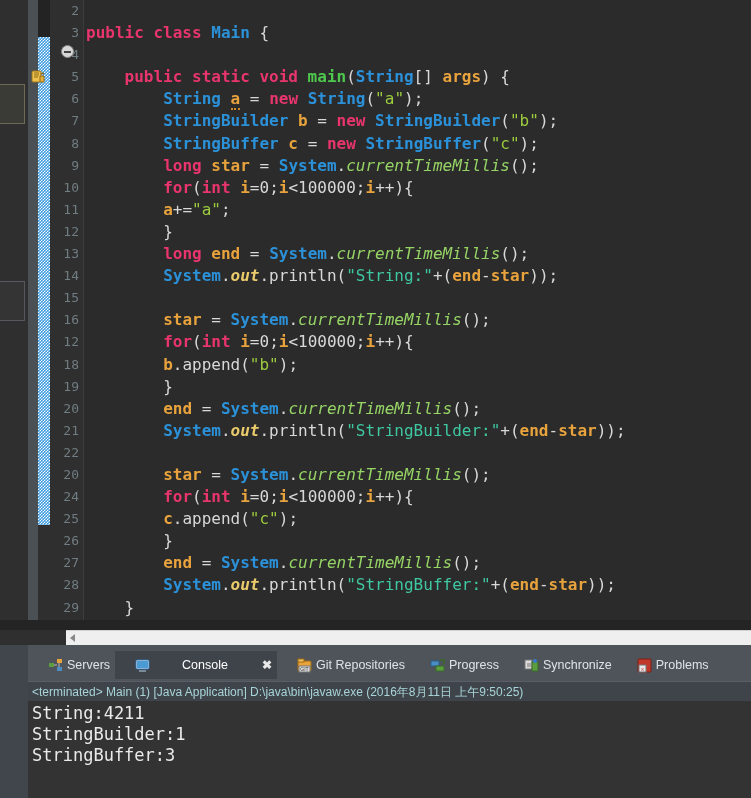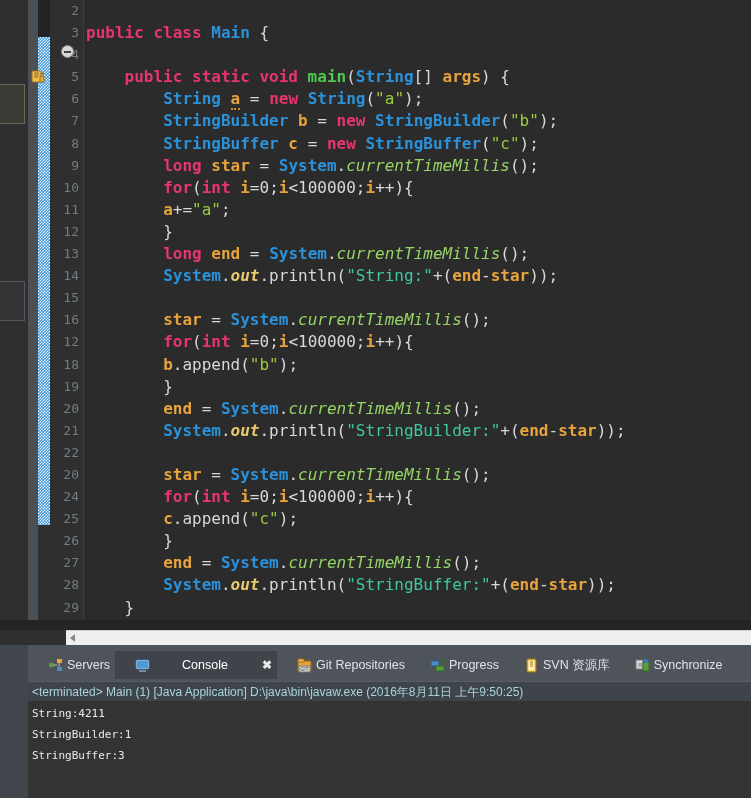--- a/index.html
+++ b/index.html
@@ -76,21 +76,21 @@
        color:#dfe3e6;font-size:12.5px;vertical-align:top;}
   .tab.active{background:#3e444a;color:#ffffff;gap:28px;}
   .tab .ico{display:inline-block;width:15px;height:15px;margin-right:4px;position:relative;flex:none;}
   .tab .lbl{white-space:nowrap;}
   .closex{display:inline-block;margin-left:6px;color:#e8e8e8;font-size:12px;font-weight:bold;}
 
   .statusline{position:absolute;left:28px;top:681px;right:0;height:20px;background:#3e444a;
      color:#a8d4d8;font-family:"Liberation Sans",sans-serif;font-size:12px;
      line-height:20px;padding-left:4px;box-sizing:border-box;border-top:1px solid #585e64;}
   .console{position:absolute;left:28px;top:701px;right:0;bottom:0;background:#333333;
-     color:#eaeaea;font-family:"DejaVu Sans Mono",monospace;font-size:11px;line-height:21px;
+     color:#eaeaea;font-family:"DejaVu Sans Mono",monospace;font-size:17px;line-height:21px;
      padding:2px 0 0 4px;box-sizing:border-box;white-space:pre;}
   .console .ln{height:21px;}
 </style>
 </head>
 <body>
 
 <div id="app">
 
   <div class="leftstrip">
     <div class="mini-tab t1"></div>
@@ -185,27 +185,20 @@
         <span class="lbl">Git Repositories</span>
       </div><div class="tab">
         <span class="ico"><svg width="15" height="15" viewBox="0 0 15 15">
             <rect x="1" y="3" width="8" height="5" fill="#4a8ec4" stroke="#2a5f8a"></rect>
             <rect x="6" y="8" width="8" height="5" fill="#5b9e3f" stroke="#3a6a28"></rect>
             <path d="M10 2h4v4" fill="none" stroke="#3a6a28" stroke-width="1.5"></path>
           </svg></span>
         <span class="lbl">Progress</span>
       </div><div class="tab">
         <span class="ico"><svg width="15" height="15" viewBox="0 0 15 15">
-            <rect x="3" y="1" width="9" height="13" rx="1" fill="#f0c14b" stroke="#9a7420"></rect>
-            <rect x="4.5" y="2.5" width="6" height="10" fill="#fff0c0"></rect>
-            <path d="M6 4h3M6 6h3M6 8h3" stroke="#9a7420" stroke-width="1"></path>
-          </svg></span>
-        <span class="lbl">SVN 资源库</span>
-      </div><div class="tab">
-        <span class="ico"><svg width="15" height="15" viewBox="0 0 15 15">
             <rect x="1" y="2" width="7" height="9" fill="#dcdcdc" stroke="#777"></rect>
             <rect x="8" y="4" width="6" height="9" fill="#5b9e3f" stroke="#3a6a28"></rect>
             <path d="M3 6h4M3 8h4" stroke="#777" stroke-width="1"></path>
             <circle cx="11" cy="3" r="2" fill="#3a7bd0"></circle>
           </svg></span>
         <span class="lbl">Synchronize</span>
       </div><div class="tab">
         <span class="ico"><svg width="15" height="15" viewBox="0 0 15 15">
             <rect x="1" y="1" width="13" height="13" rx="1" fill="#c0392b" stroke="#7a1f14"></rect>
             <rect x="2" y="7" width="7" height="7" fill="#e8e8e8" stroke="#777"></rect>

